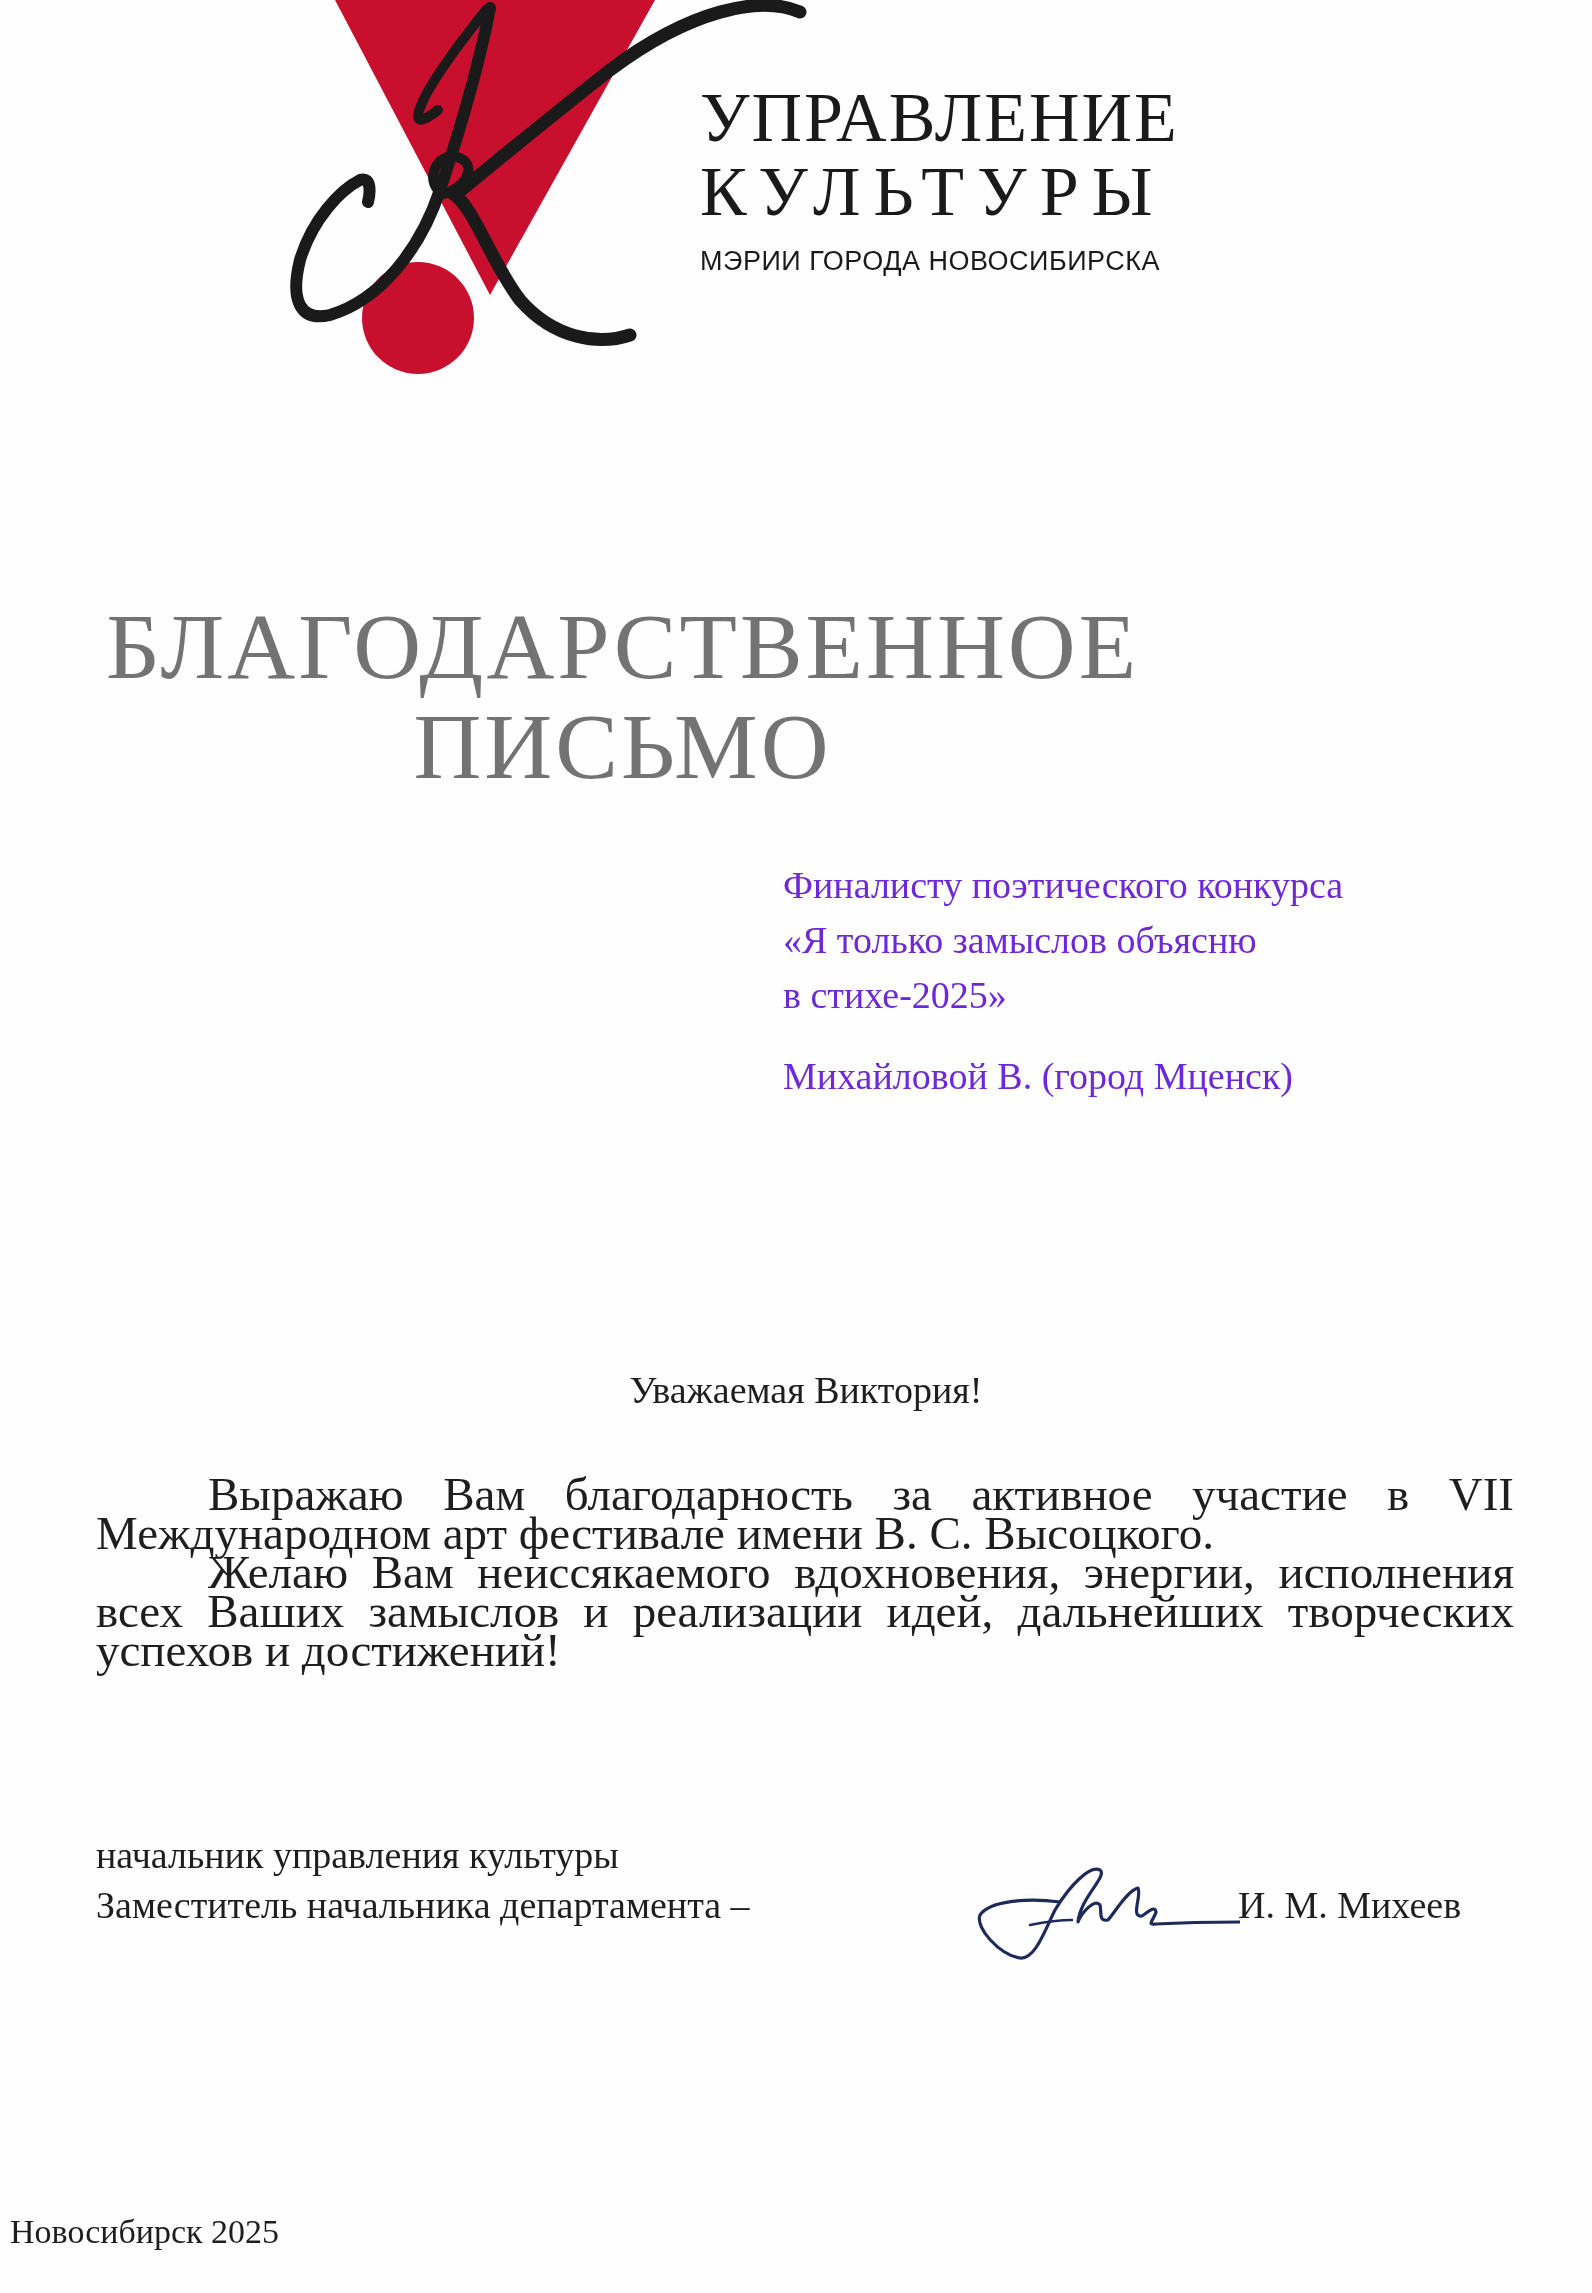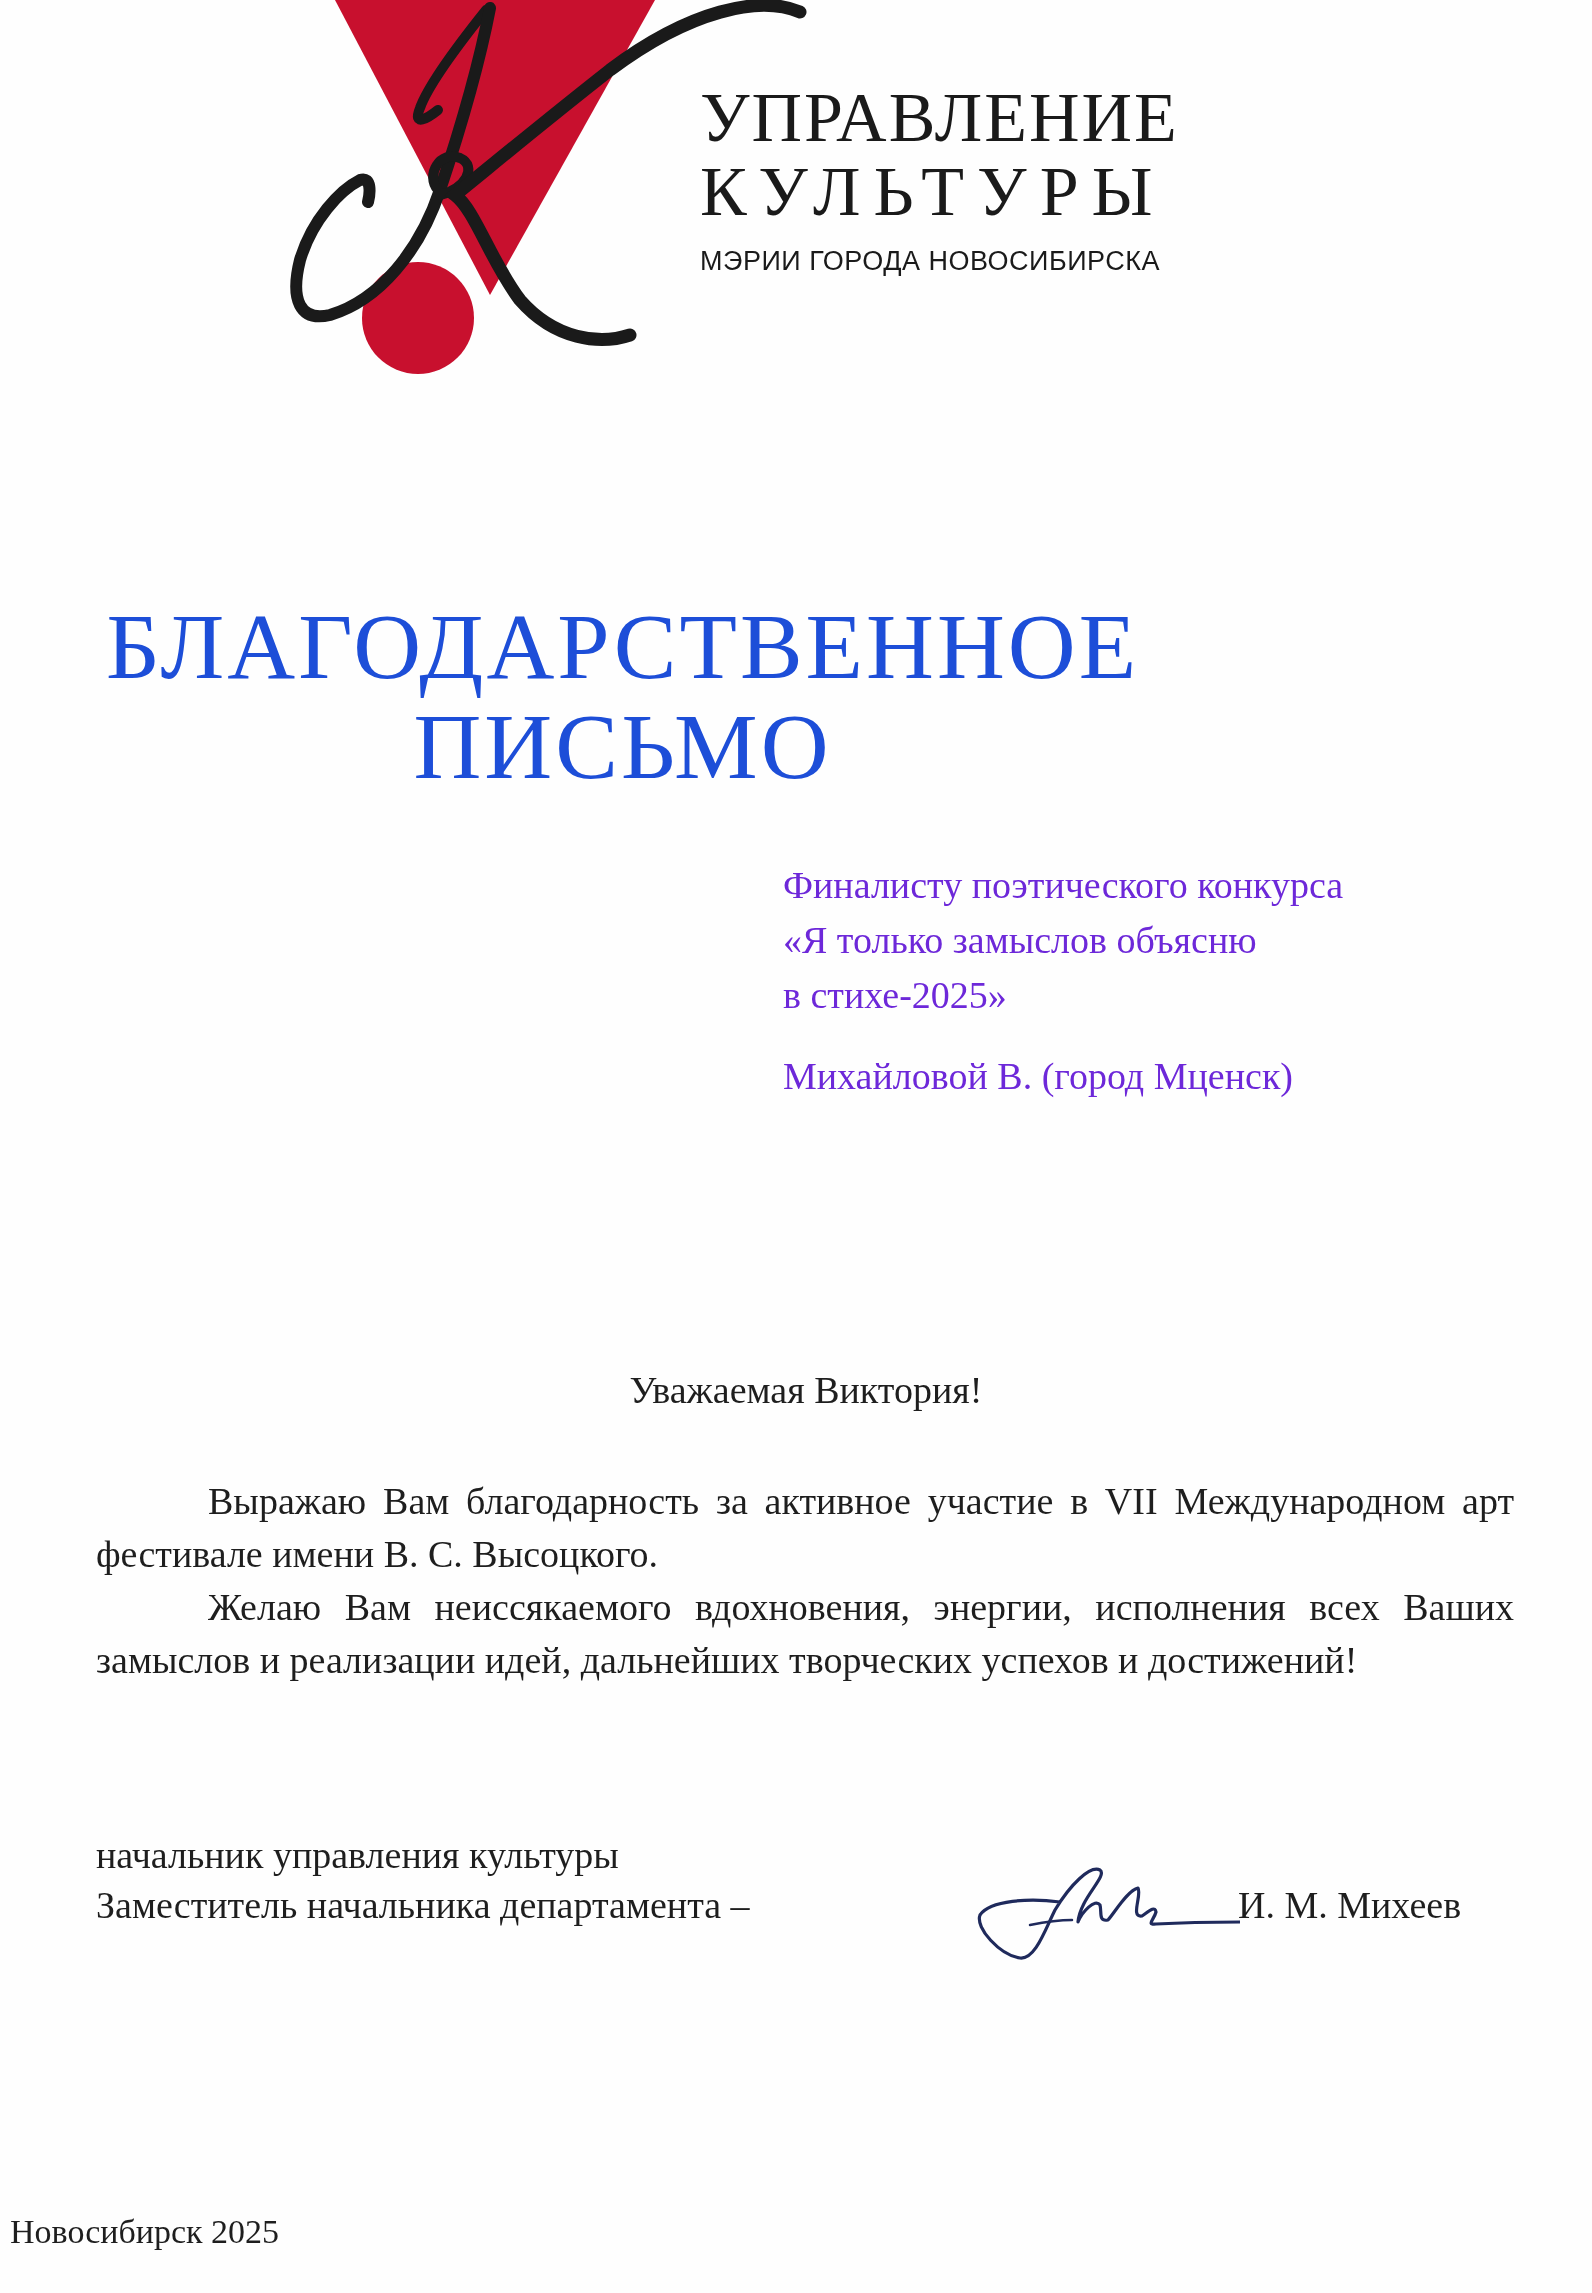--- a/index.html
+++ b/index.html
@@ -56,21 +56,21 @@
       letter-spacing: 0.5px;
       white-space: nowrap;
     }
     
     .title {
       position: absolute;
       left: 0;
       top: 592px;
       width: 1335px;
       text-align: center;
-      color: #1d4ed8;
+      color: #737373;
       font-family: "Liberation Serif", "DejaVu Serif", serif;
       font-size: 94px;
       line-height: 108px;
       letter-spacing: 3px;
       text-transform: uppercase;
     }
     .title .t-line2 {
       display: block;
       margin-left: -90px;
       margin-top: -8px;
@@ -102,22 +102,22 @@
       line-height: 50px;
       padding-left: 20px;
       box-sizing: border-box;
     }
     
     .body-text {
       position: absolute;
       left: 96px;
       top: 1475px;
       width: 1418px;
-      font-size: 38px;
-      line-height: 53px;
+      font-size: 47px;
+      line-height: 39px;
       text-align: justify;
     }
     .body-text p {
       margin: 0;
       text-indent: 112px;
     }
     .body-text p.first {
       text-align-last: left;
     }
     

